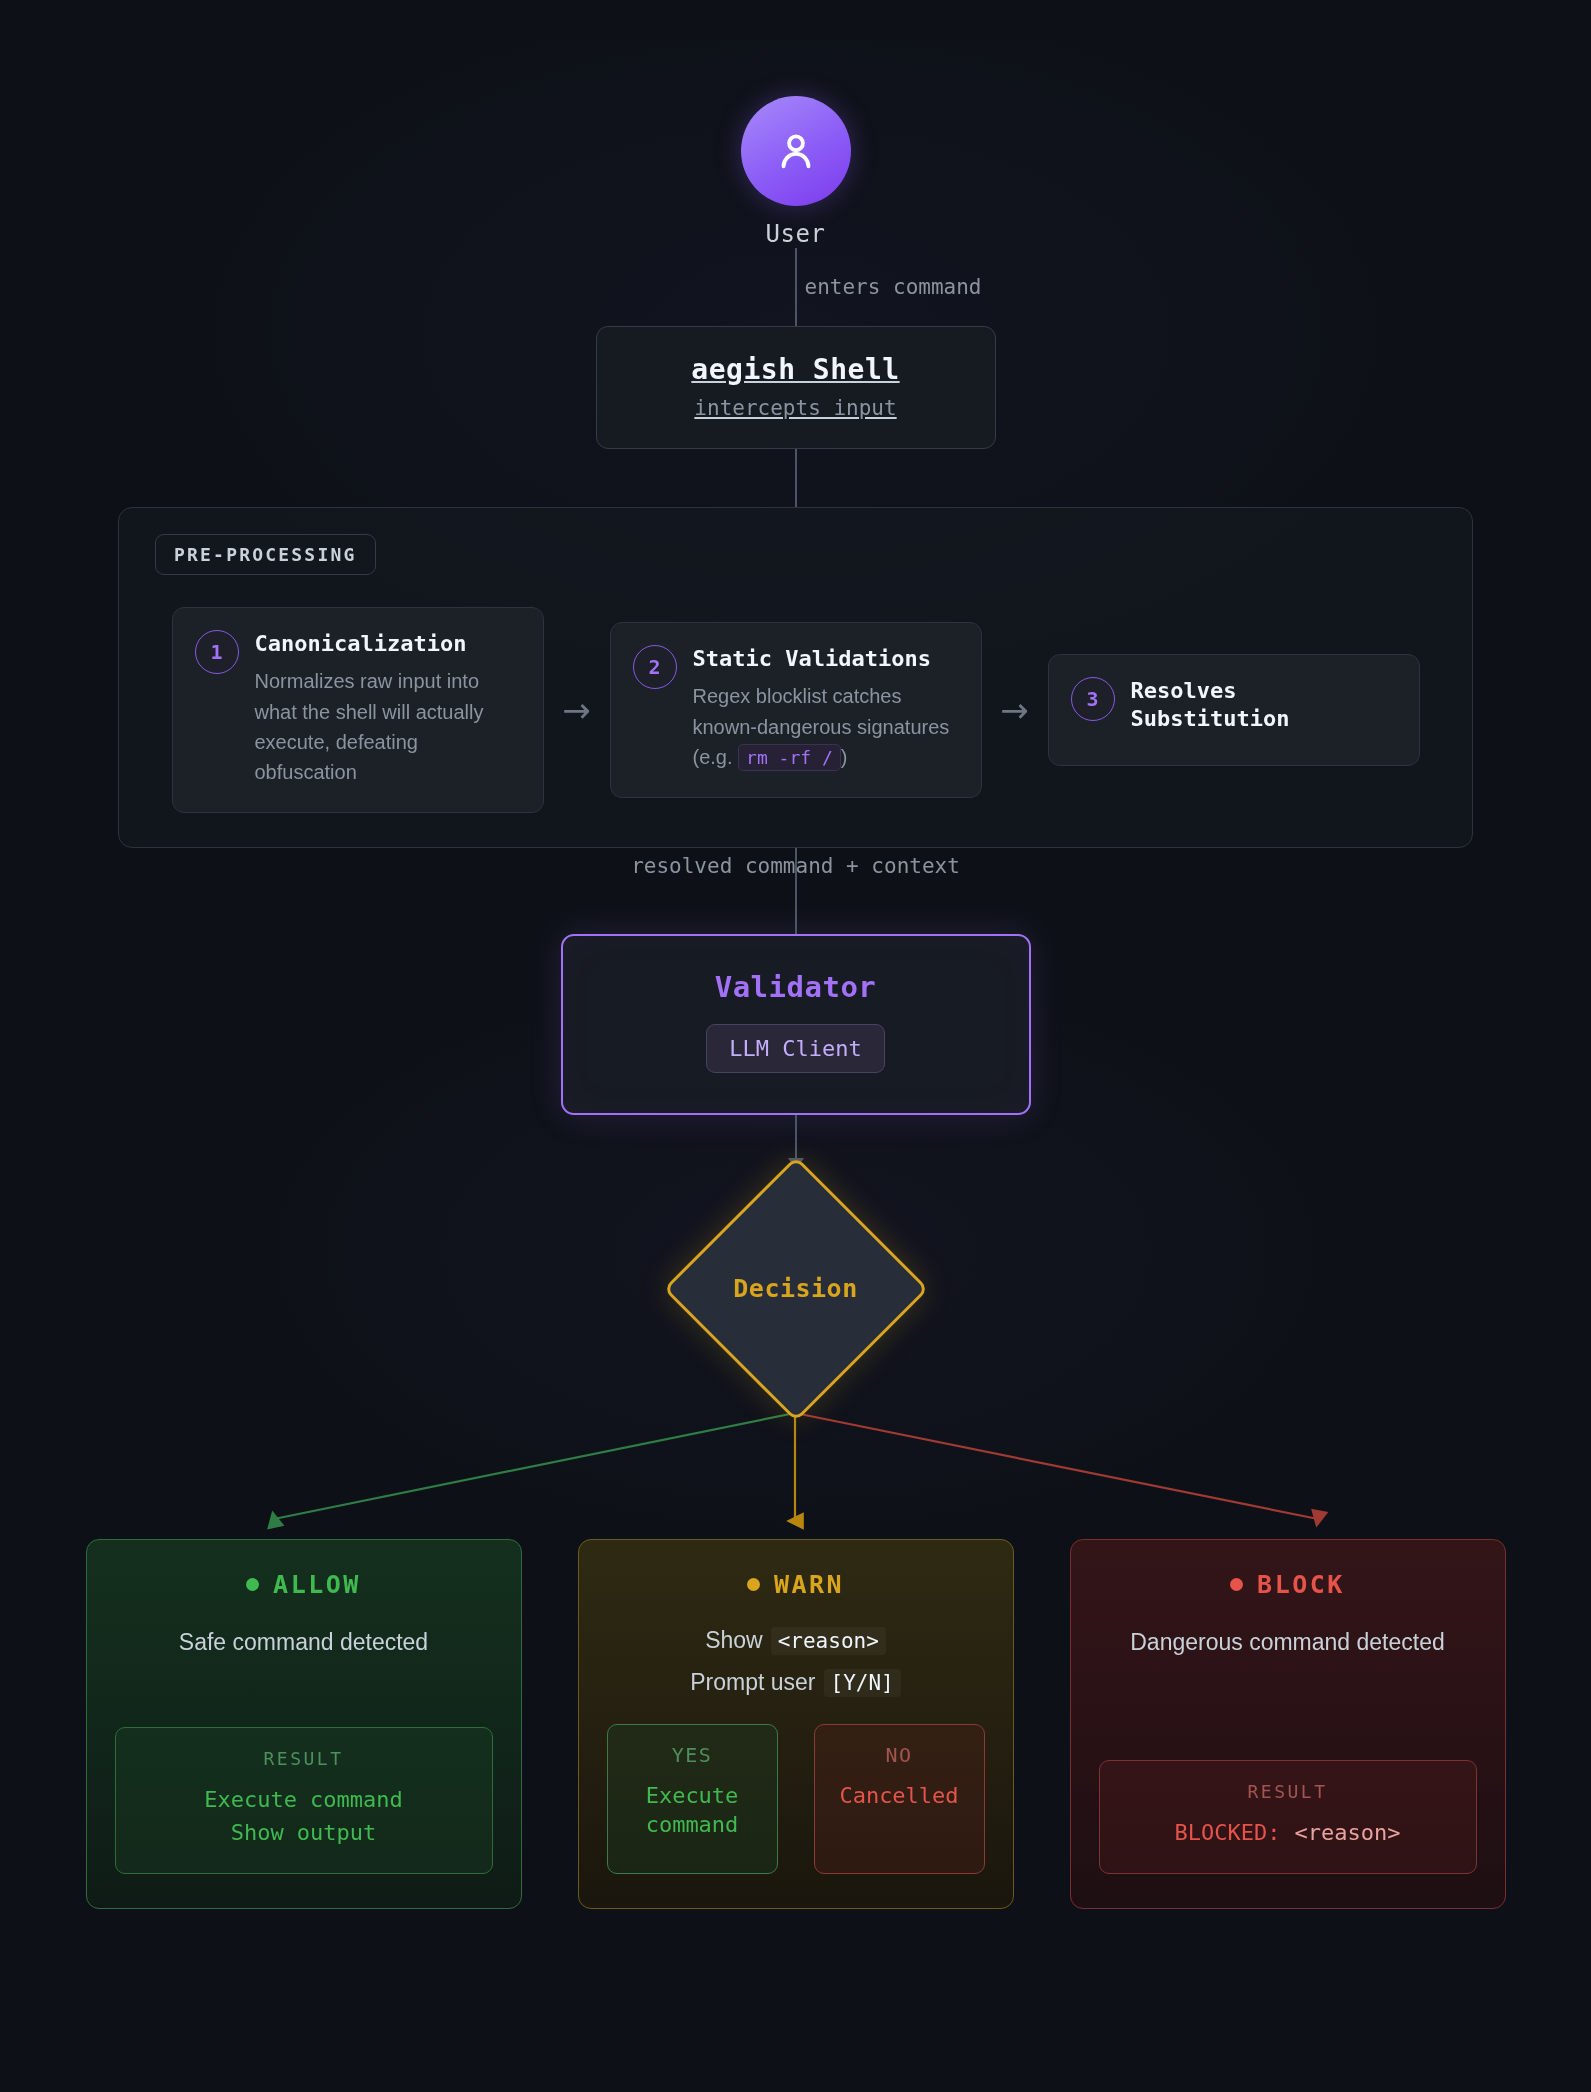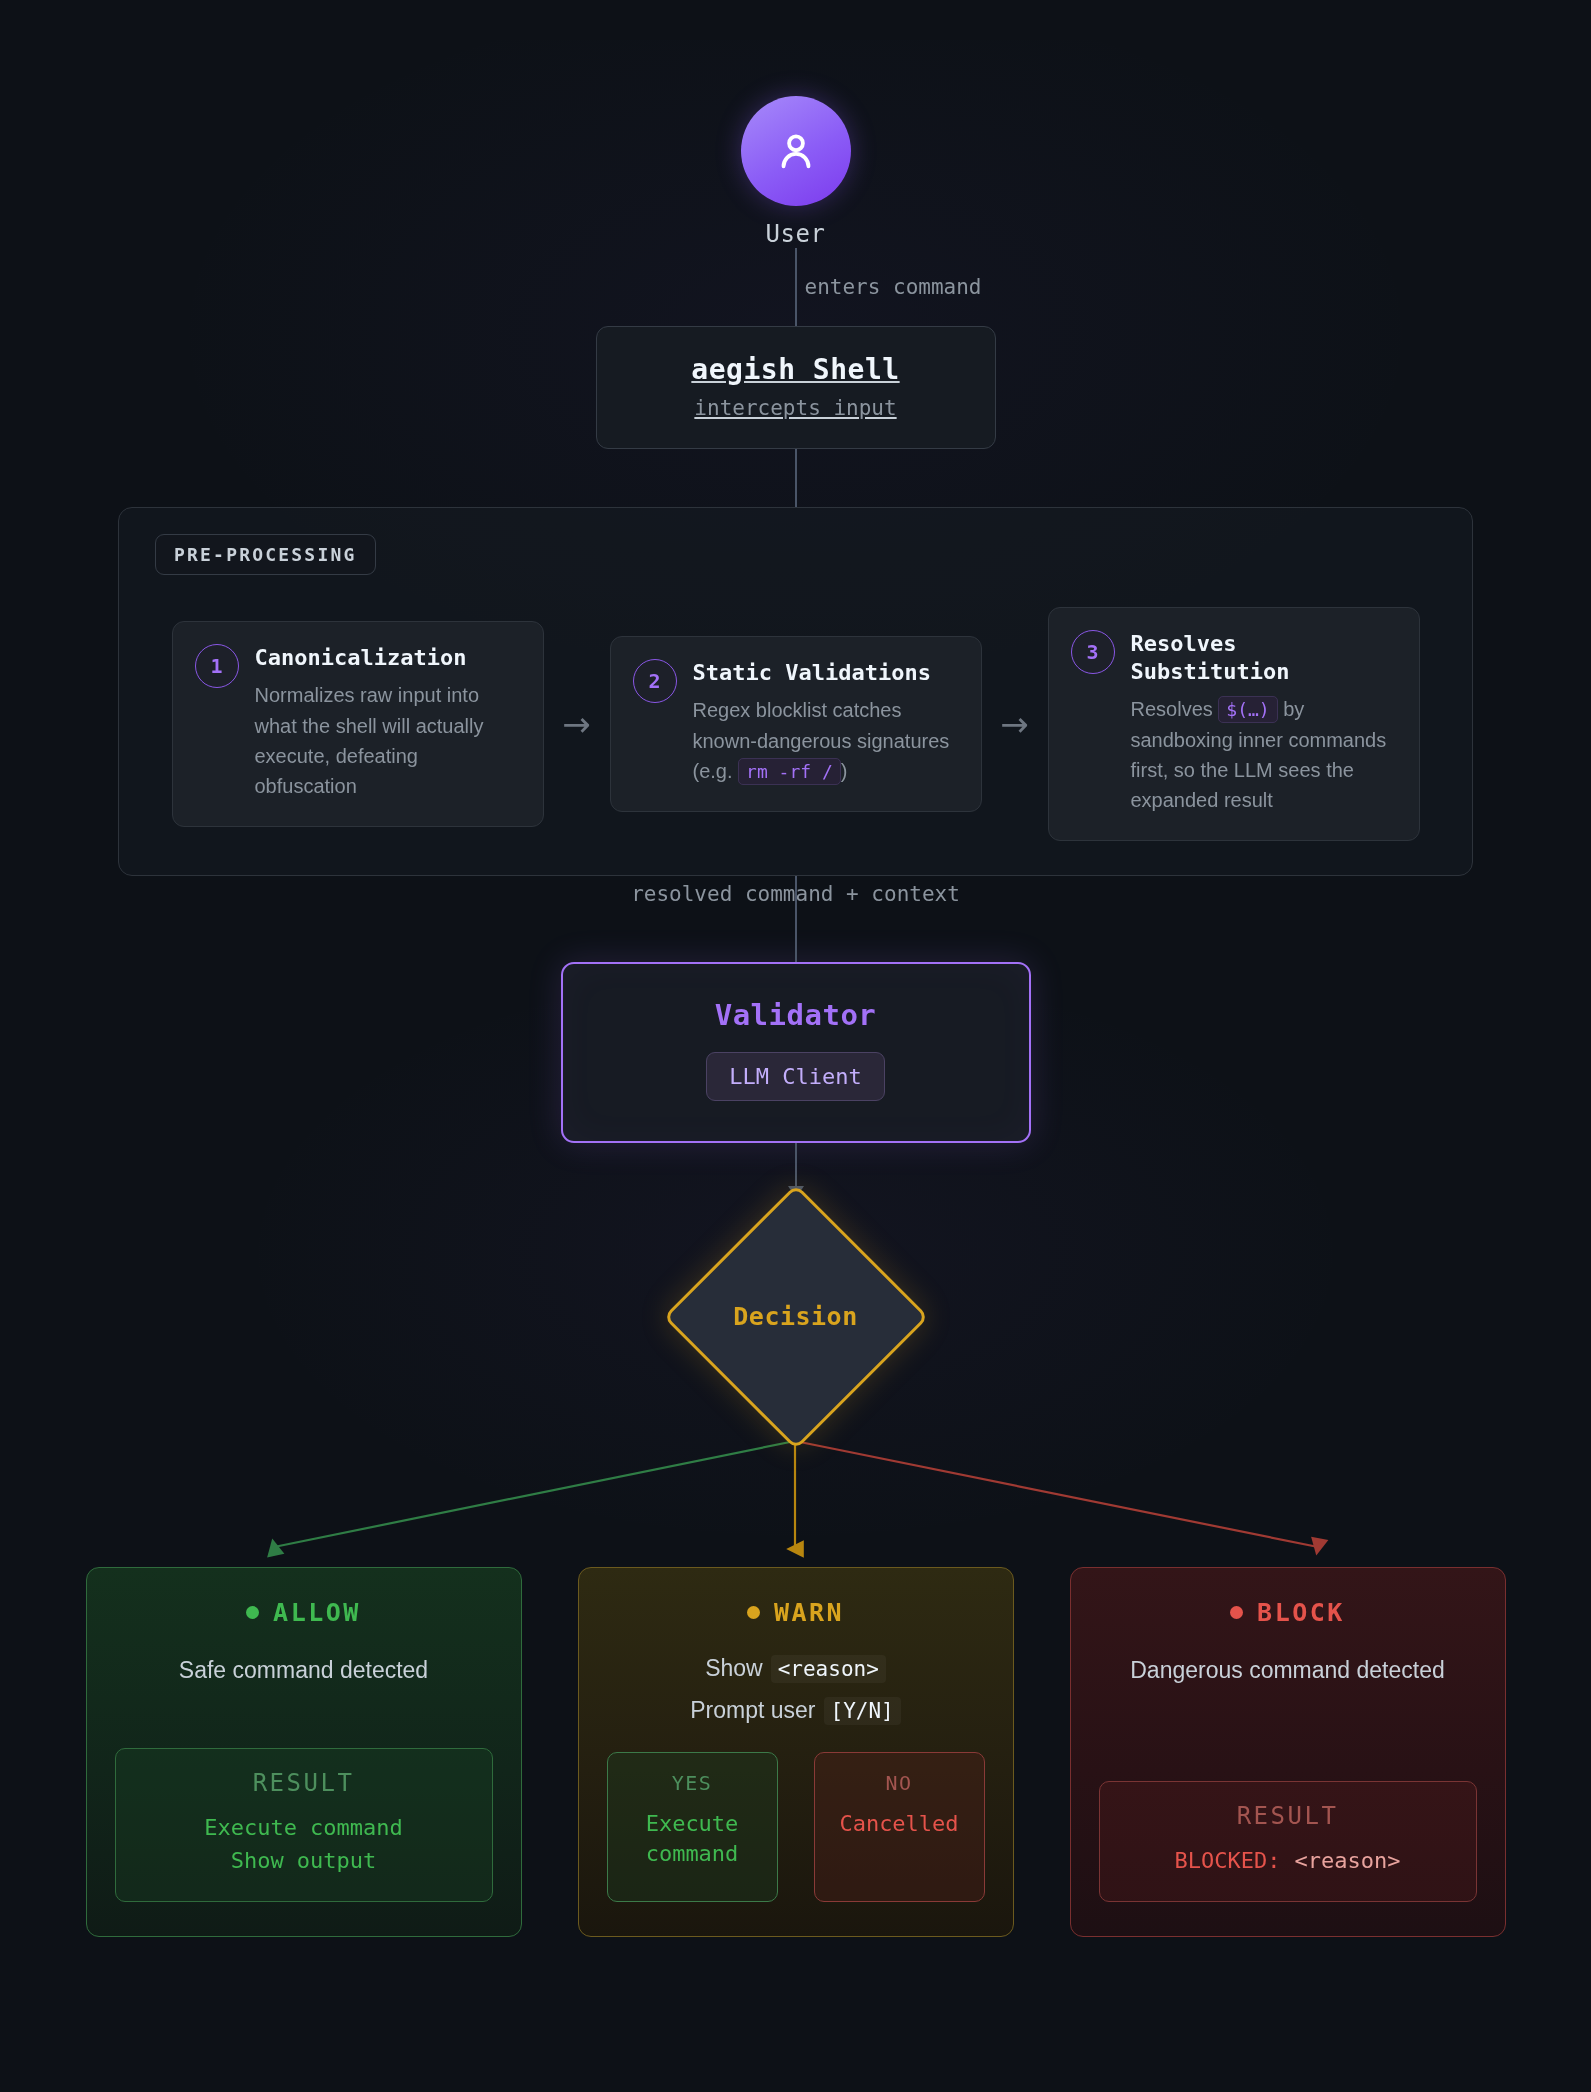--- a/index.html
+++ b/index.html
@@ -259,21 +259,21 @@
 
   .result-box{
     margin-top:auto;width:100%;
     border-radius:10px;padding:20px 16px 24px;
     text-align:center;
   }
   .allow .result-box{border:1px solid #2f6b3c;background:rgba(25,70,38,.30);}
   .block .result-box{border:1px solid #7a3434;background:rgba(90,28,30,.28);}
   .result-label{
     font-family:"DejaVu Sans Mono","Liberation Mono",monospace;
-    font-size:24px;letter-spacing:2.5px;margin-bottom:14px;
+    font-size:18px;letter-spacing:2.5px;margin-bottom:14px;
   }
   .allow .result-label{color:#4d8f5d;}
   .block .result-label{color:#a35550;}
   .result-text{
     font-family:"DejaVu Sans Mono","Liberation Mono",monospace;
     font-size:22px;line-height:1.5;
   }
   .allow .result-text{color:var(--green-bright);}
   .block .result-text{color:var(--red);}
   .block .result-text .reason{color:#e8a39e;margin-left:14px;}
@@ -352,21 +352,20 @@
           <div class="step-desc"><span>Regex blocklist catches known-dangerous signatures (e.g. </span><code>rm -rf /</code><span>)</span></div>
         </div>
       </div>
 
       <div class="step-arrow">→</div>
 
       <div class="step" style="align-self:center;">
         <div class="step-num">3</div>
         <div class="step-body">
           <div class="step-title">Resolves Substitution</div>
-          <div class="step-desc"><span>Resolves </span><code>$(…)</code><span> by sandboxing inner commands first, so the LLM sees the expanded result</span></div>
         </div>
       </div>
 
     </div>
   </div>
 
   <div class="conn" style="height:86px;">
     <span class="conn-label centered" style="top:18px;">resolved command + context</span>
   </div>
 

